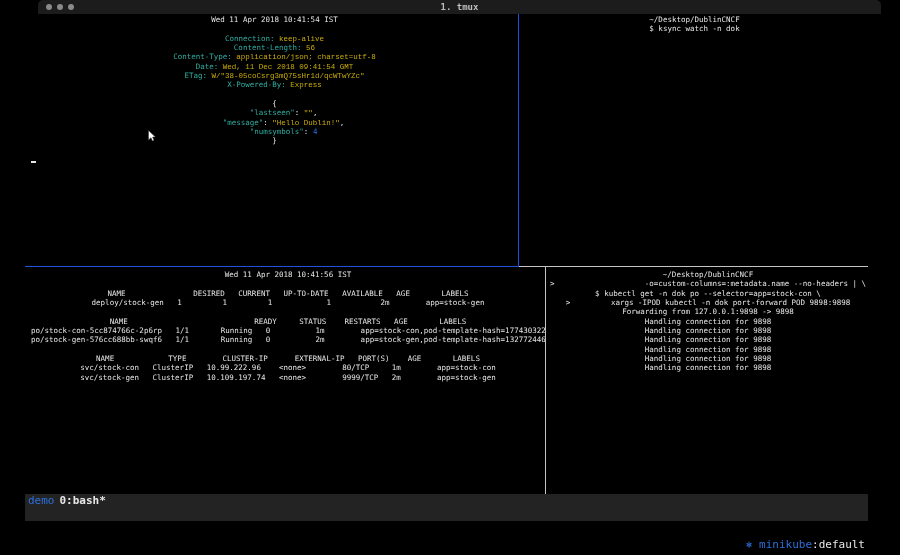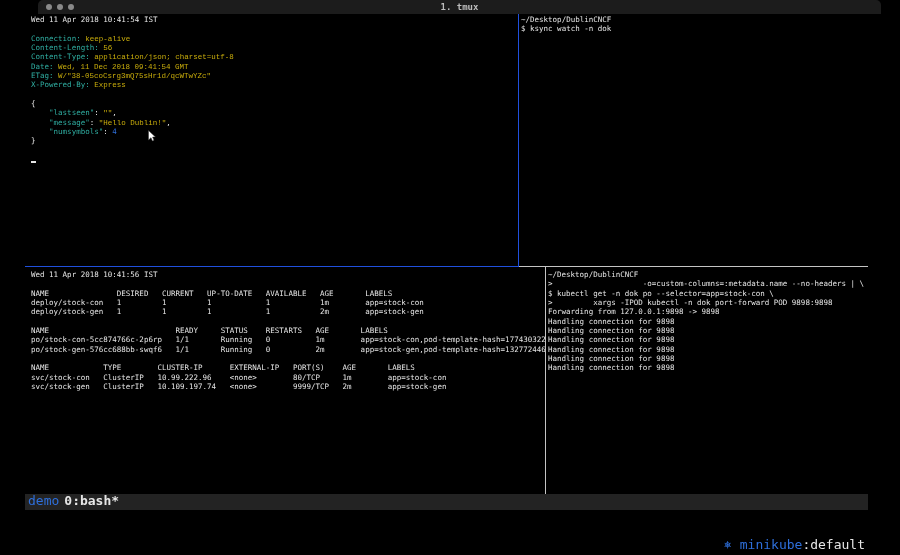--- a/index.html
+++ b/index.html
@@ -24,34 +24,34 @@
     font-size: 9px; font-weight: bold; line-height: 14px;
     color: var(--c-titlebar_text, #bdbdbd);
   }
   .pane { position: absolute; overflow: hidden; box-sizing: border-box; }
   .pane.tl { left: 0;    top: 14px;  width: 493px; height: 252px; padding: 1px 0 0 6px; }
   .pane.tr { left: 494px; top: 14px; width: 349px; height: 252px; padding: 1px 0 0 2px; }
   .pane.bl { left: 0;    top: 267px; width: 520px; height: 227px; padding: 3px 0 0 6px; }
   .pane.br { left: 521px; top: 267px; width: 322px; height: 227px; padding: 3px 0 0 2px; }
   .line {
     height: 9.35px; line-height: 9.35px; font-size: 7.5px;
-    color: var(--c-fg, #e6e6e6); white-space: pre; position: relative;
+    color: var(--c-fg, #e6e6e6); white-space: pre; position: relative; text-align: center;
   }
   .cyan   { color: var(--c-cyan, #2fada1); }
   .yellow { color: var(--c-yellow, #c9ad0b); font-family: Liberation Mono, monospace; }
   .blue   { color: var(--c-blue, #2e6fdb); }
   .green  { color: var(--c-green, #36a13a); }
   .divider { position: absolute; }
   .b-v-blue { left: 493px; top: 14px;  width: 1px;   height: 252px; background: var(--c-border_blue, #2050dd); }
   .b-h-blue { left: 0;     top: 266px; width: 494px; height: 1px;   background: var(--c-border_blue, #2050dd); }
   .b-h-gray { left: 494px; top: 266px; width: 349px; height: 1px;   background: var(--c-border_gray, #c4c4c4); }
   .b-v-gray { left: 520px; top: 267px; width: 1px;   height: 227px; background: var(--c-border_gray, #c4c4c4); }
   .statusbar {
-    position: absolute; left: 0; top: 494px; width: 100%; height: 16px;
-    background: var(--c-status_bg, #232323); font-size: 13px; line-height: 13px;
+    position: absolute; left: 0; top: 494px; width: 100%; height: 27px;
+    background: var(--c-status_bg, #232323); font-size: 11px; line-height: 13px;
     display: flex; white-space: pre; text-align: center;
   }
   .status-left  { margin-left: 3px; }
   .status-right { margin-left: auto; margin-right: 3px; margin-top: 44px; }
   .sb-session { color: var(--c-blue, #2e6fdb); }
   .sb-window  { color: var(--c-fg, #e6e6e6); font-weight: bold; margin-left: 5px; }
   .sb-kicon, .sb-context { color: var(--c-blue, #2e6fdb); }
   .sb-ns { color: var(--c-fg, #e6e6e6); }
   .cursor-block {
     position: absolute; left: 0; top: 6px; width: 5px; height: 2px;
@@ -95,21 +95,20 @@
 
     <div class="pane tr">
       <div class="line">~/Desktop/DublinCNCF</div>
       <div class="line">$ ksync watch -n dok</div>
     </div>
 
     <div class="pane bl">
       <div class="line">Wed 11 Apr 2018 10:41:56 IST</div>
       <div class="line"></div>
       <div class="line">NAME               DESIRED   CURRENT   UP-TO-DATE   AVAILABLE   AGE       LABELS</div>
-      <div class="line">deploy/stock-con   1         1         1            1           1m        app=stock-con</div>
       <div class="line">deploy/stock-gen   1         1         1            1           2m        app=stock-gen</div>
       <div class="line"></div>
       <div class="line">NAME                            READY     STATUS    RESTARTS   AGE       LABELS</div>
       <div class="line">po/stock-con-5cc874766c-2p6rp   1/1       Running   0          1m        app=stock-con,pod-template-hash=1774303227</div>
       <div class="line">po/stock-gen-576cc688bb-swqf6   1/1       Running   0          2m        app=stock-gen,pod-template-hash=1327724466</div>
       <div class="line"></div>
       <div class="line">NAME            TYPE        CLUSTER-IP      EXTERNAL-IP   PORT(S)    AGE       LABELS</div>
       <div class="line">svc/stock-con   ClusterIP   10.99.222.96    &lt;none&gt;        80/TCP     1m        app=stock-con</div>
       <div class="line">svc/stock-gen   ClusterIP   10.109.197.74   &lt;none&gt;        9999/TCP   2m        app=stock-gen</div>
     </div>

